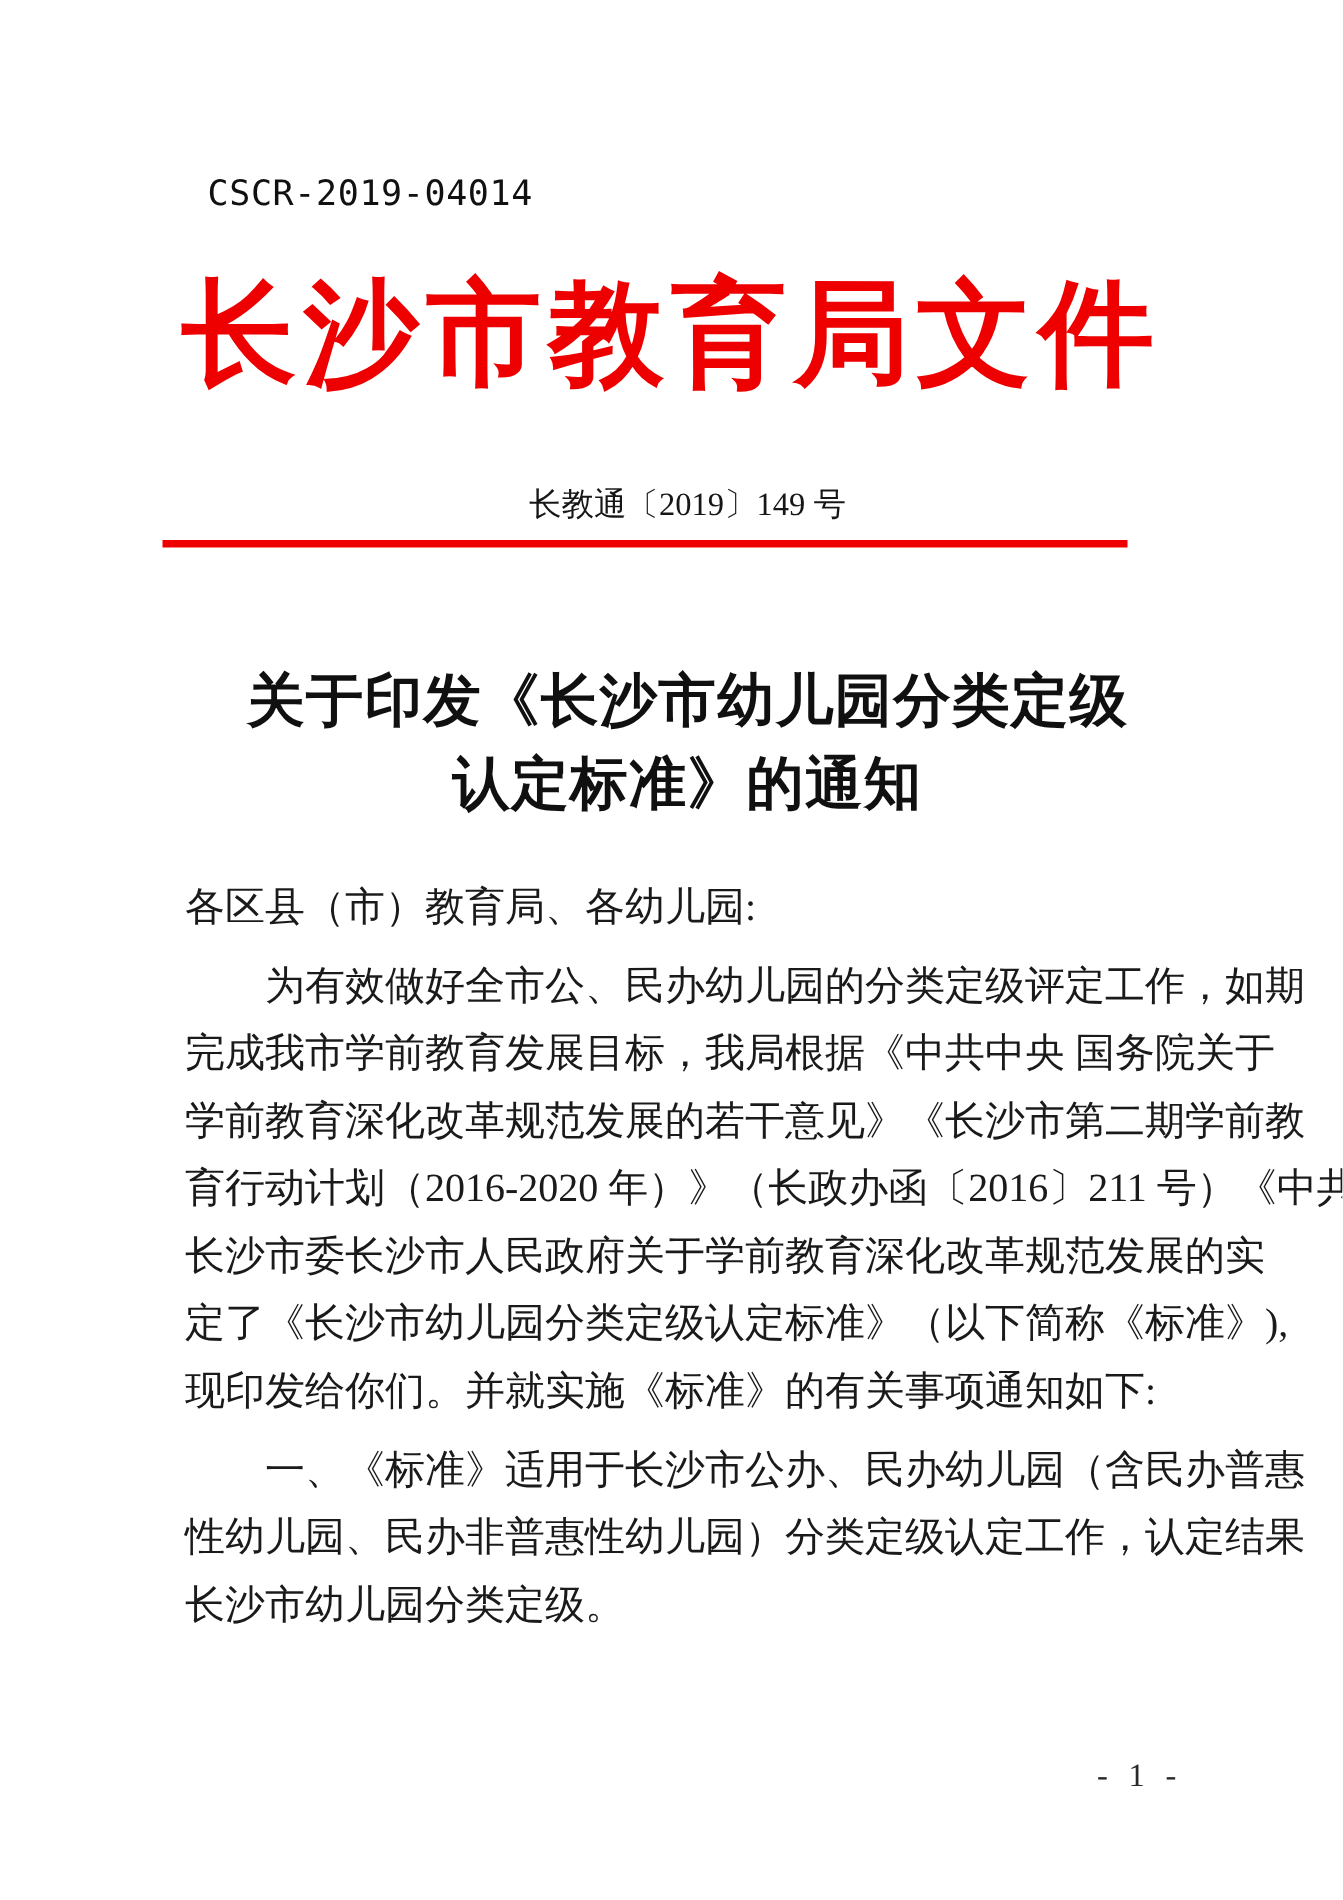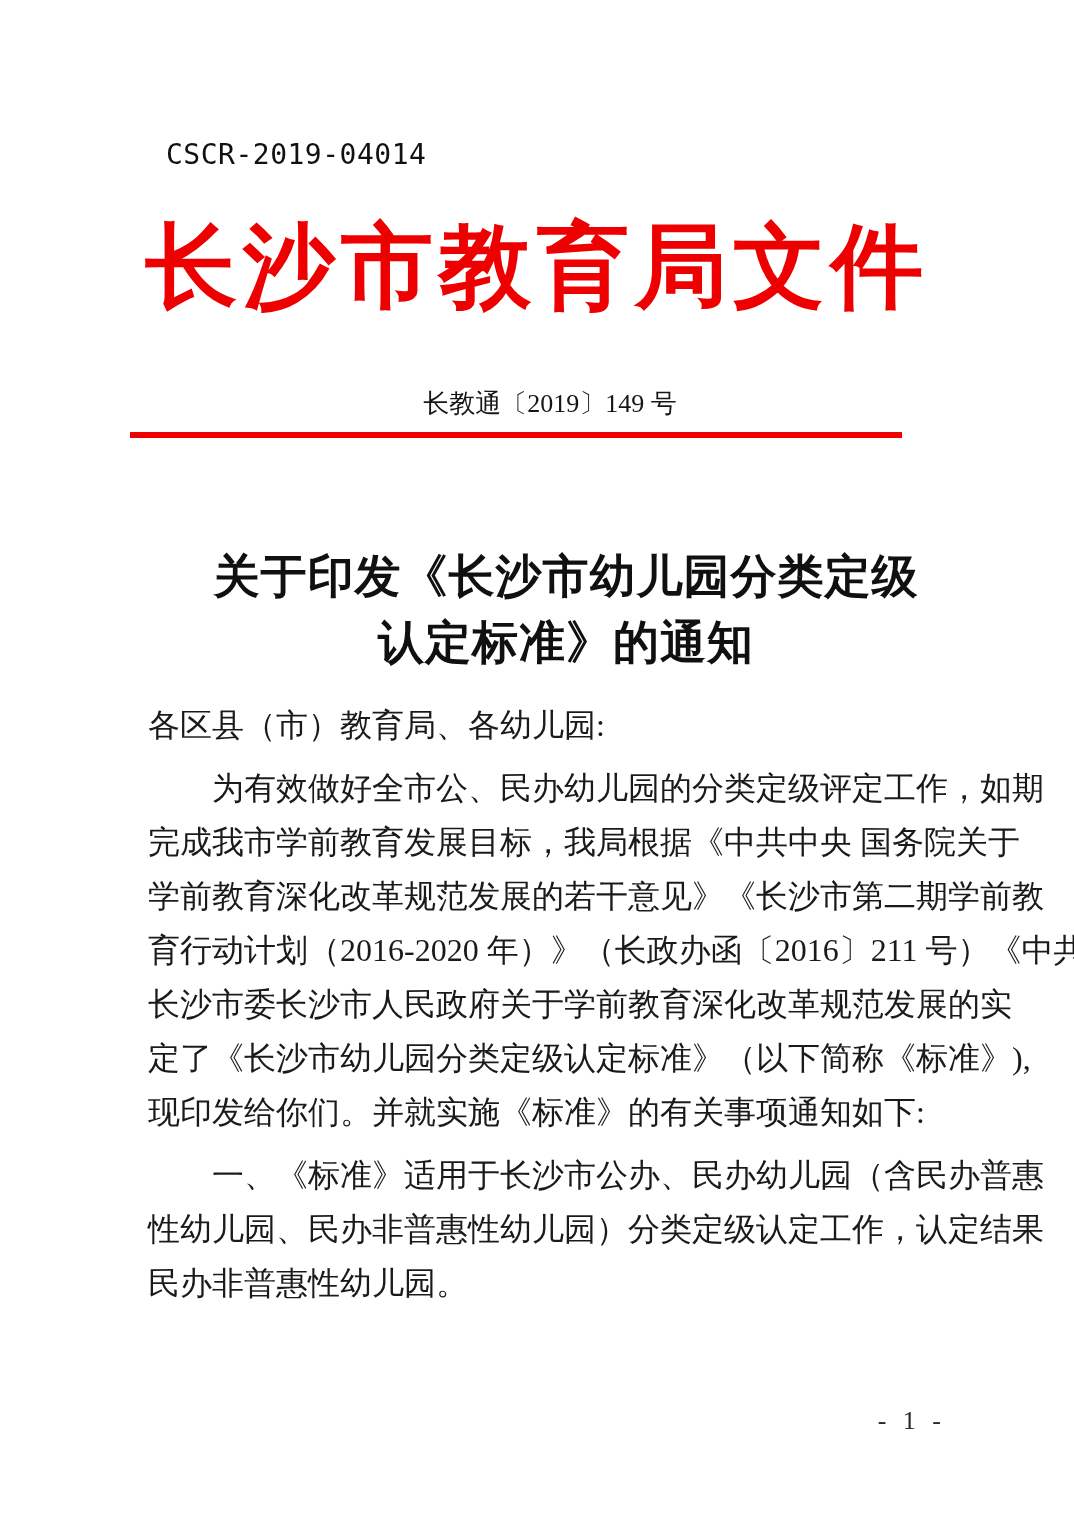--- a/index.html
+++ b/index.html
@@ -63,21 +63,21 @@
     top: 432px;
     width: 772px;
     height: 6px;
     background: var(--accent-red);
   }
   .notice-title {
     position: absolute;
     left: 148px;
     top: 528px;
     width: 804px;
-    margin: 16px;
+    margin: 0;
     text-align: center;
     font-weight: bold;
     font-size: 46px;
     line-height: 66px;
     color: #101010;
     letter-spacing: 1px;
   }
   .body-text {
     position: absolute;
     left: 148px;
@@ -135,20 +135,20 @@
       <div class="body-line">学前教育深化改革规范发展的若干意见》《长沙市第二期学前教</div>
       <div class="body-line">育行动计划（2016-2020 年）》（长政办函〔2016〕211 号）《中共</div>
       <div class="body-line">长沙市委长沙市人民政府关于学前教育深化改革规范发展的实</div>
       <div class="body-line">定了《长沙市幼儿园分类定级认定标准》（以下简称《标准》),</div>
       <div class="body-line">现印发给你们。并就实施《标准》的有关事项通知如下:</div>
     </div>
 
     <div class="para">
       <div class="body-line indent">一、《标准》适用于长沙市公办、民办幼儿园（含民办普惠</div>
       <div class="body-line">性幼儿园、民办非普惠性幼儿园）分类定级认定工作，认定结果</div>
-      <div class="body-line">民办非普惠性幼儿园。</div>
+      <div class="body-line">长沙市幼儿园分类定级。</div>
     </div>
 
   </div>
 
   <div class="page-number">- 1 -</div>
 
 </div>
 
 </body></html>

